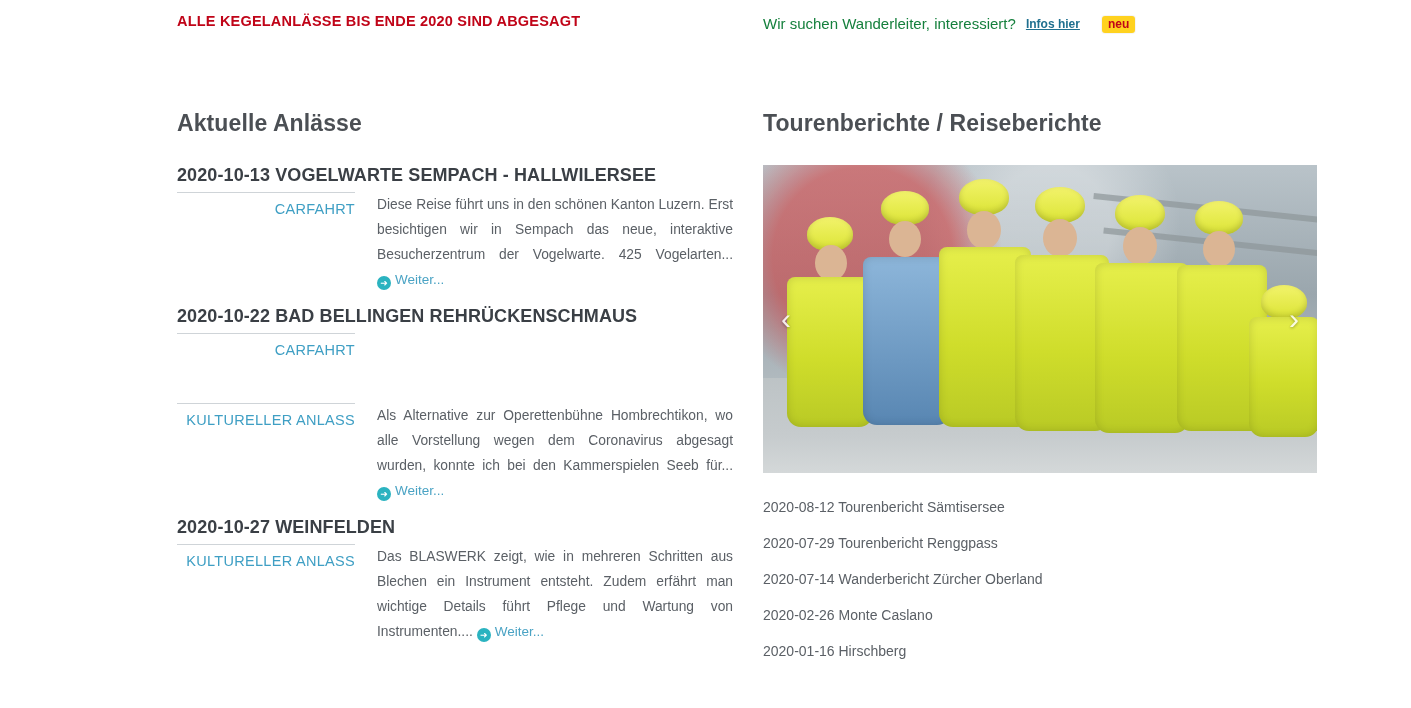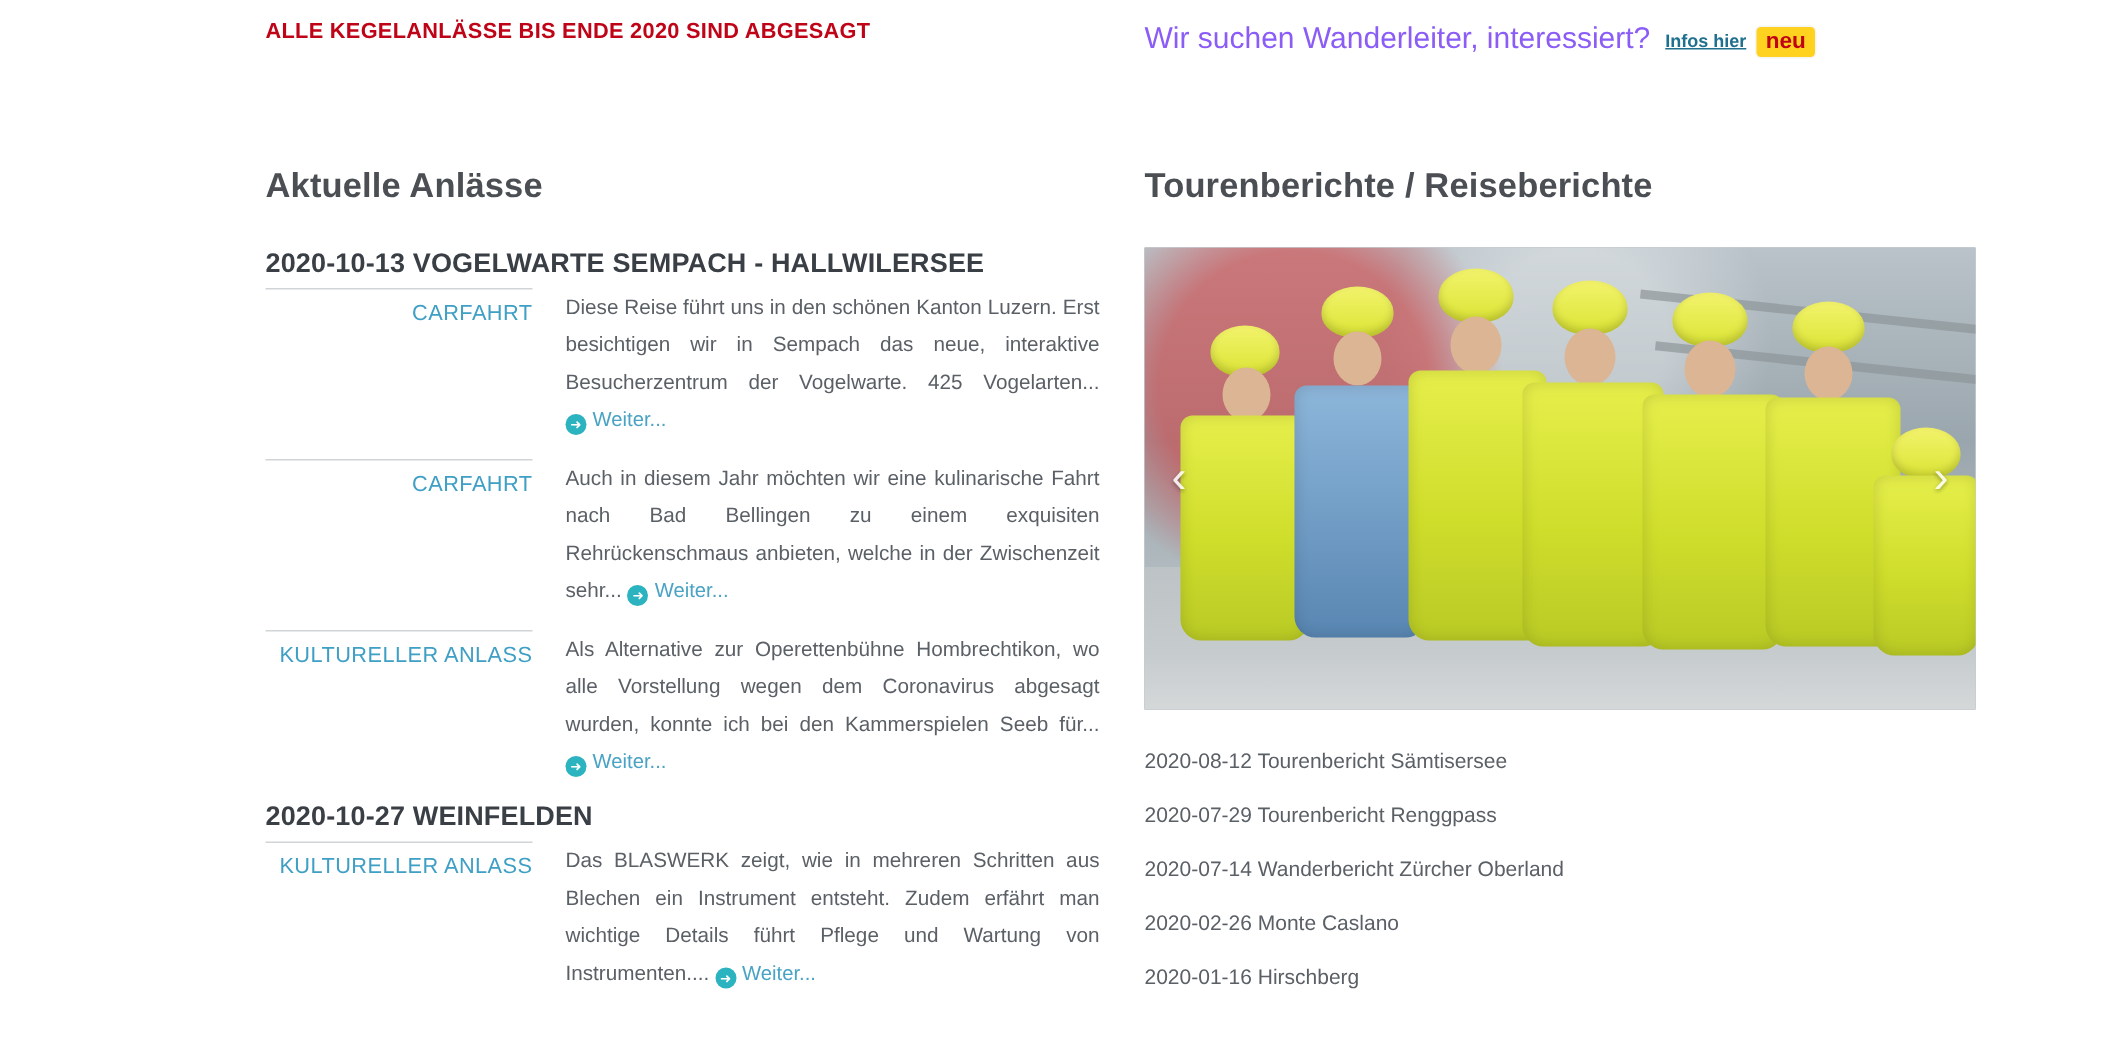--- a/index.html
+++ b/index.html
@@ -37,37 +37,37 @@
   }
   .wander-block {
     position: absolute;
     left: 763px;
     top: 15px;
     display: flex;
     align-items: center;
     white-space: nowrap;
   }
   .wander-text {
-    color: #8b5cf6;
-    font-size: 20px;
+    color: #15803d;
+    font-size: 15px;
   }
   .wander-link {
     color: #1f6f8f;
     font-size: 12px;
     font-weight: bold;
     text-decoration: underline;
     margin-left: 10px;
     cursor: pointer;
   }
   .neu-badge {
     display: inline-block;
-    margin-left: 7px;
+    margin-left: 22px;
     background: #ffd21f;
     color: #c00418;
-    font-size: 15px;
+    font-size: 12px;
     font-weight: bold;
     padding: 2px 6px 3px 6px;
     border-radius: 3px;
     line-height: 1;
     position: relative;
     top: 1px;
     box-shadow: 0 0 0 1px rgba(0,0,0,0.04);
   }
 
   
@@ -237,25 +237,23 @@
       <h3 class="event-title">2020-10-13 VOGELWARTE SEMPACH - HALLWILERSEE</h3>
       <div class="event-body">
         <div class="event-cat">CARFAHRT</div>
         <div class="event-desc"><span>Diese Reise führt uns in den schönen Kanton Luzern. Erst be­sichtigen wir in Sempach das neue, interaktive Besucherzen­trum der Vogelwarte. 425 Vogelarten...</span>
           <span class="more-link"><span class="more-icon">➜</span><span>Weiter...</span></span>
         </div>
       </div>
     </div>
 
     <div class="event">
+      <h3 class="event-title">2020-10-22 BAD BELLINGEN REHRÜCKENSCHMAUS</h3>
       <div class="event-body">
         <div class="event-cat">CARFAHRT</div>
-        <div class="event-desc"><span>Auch in diesem Jahr möchten wir eine kulinarische Fahrt nach Bad Bellingen zu einem exquisiten Rehrückenschmaus anbieten, welche in der Zwischenzeit sehr...</span>
-          <span class="more-link"><span class="more-icon">➜</span><span>Weiter...</span></span>
-        </div>
       </div>
     </div>
 
     <div class="event">
       <div class="event-body">
         <div class="event-cat">KULTURELLER ANLASS</div>
         <div class="event-desc"><span>Als Alternative zur Operettenbühne Hombrechtikon, wo alle Vorstellung wegen dem Coronavirus abgesagt wurden, konn­te ich bei den Kammerspielen Seeb für...</span>
           <span class="more-link"><span class="more-icon">➜</span><span>Weiter...</span></span>
         </div>
       </div>

